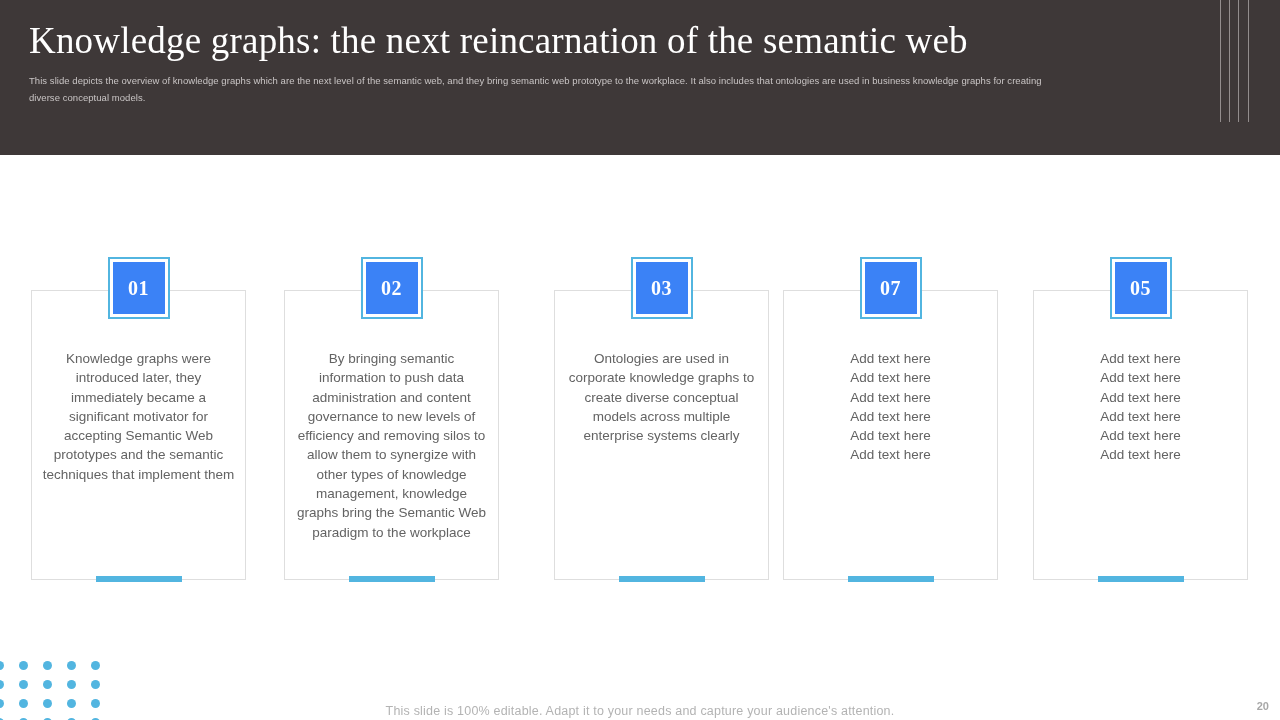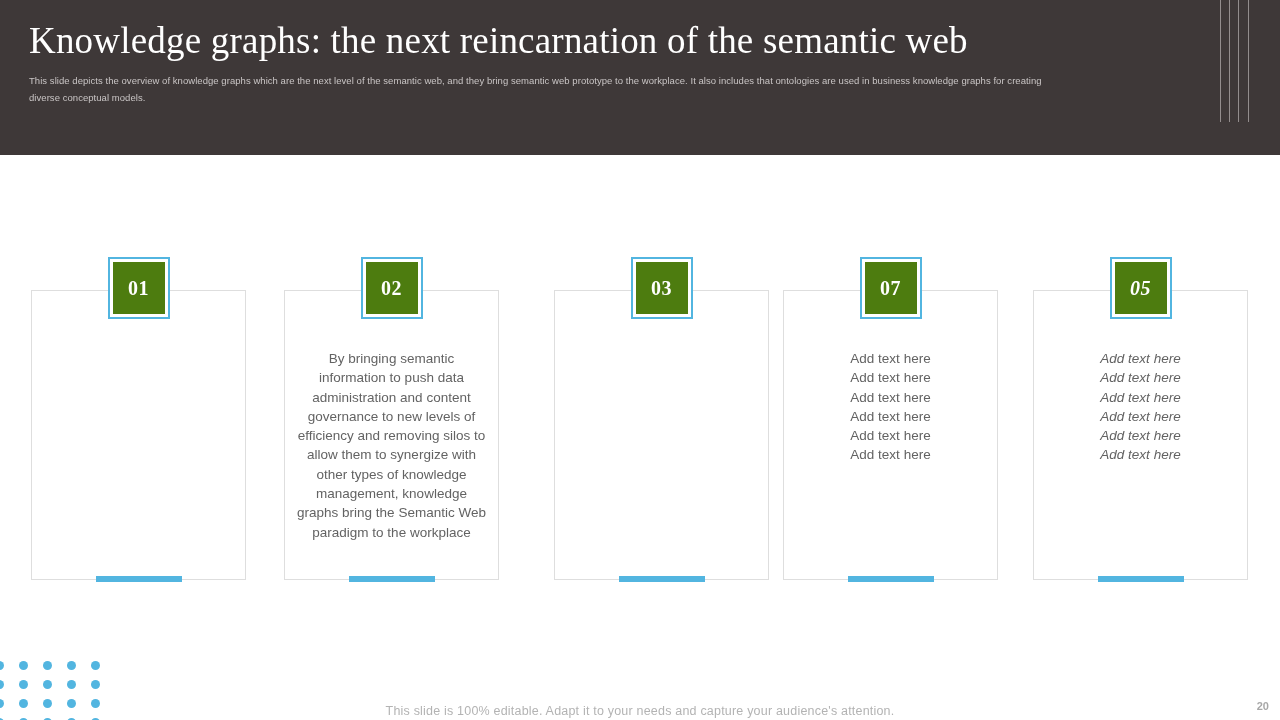--- a/index.html
+++ b/index.html
@@ -80,38 +80,38 @@
     width: 215px;
     height: 290px;
     border: 1px solid #dedede;
     background: #ffffff;
     box-sizing: border-box;
   }
   .card:nth-of-type(1) { left: 0px; }
   .card:nth-of-type(2) { left: 253px; }
   .card:nth-of-type(3) { left: 523px; }
   .card:nth-of-type(4) { left: 752px; }
-  .card:nth-of-type(5) { left: 1002px; font-style: italic; }
+  .card:nth-of-type(5) { left: 1002px; }
 
   .card-badge {
     position: absolute;
     left: 50%;
     top: -34px;
     transform: translateX(-50%);
     width: 52px;
     height: 52px;
     border: 2px solid #52b5e0;
     background: #ffffff;
     padding: 3px;
     box-sizing: content-box;
   }
   .card-badge-inner {
     width: 52px;
     height: 52px;
-    background: #4d7c0f;
+    background: #3b82f6;
     color: #ffffff;
     font-family: "Liberation Serif", serif;
     font-size: 20px;
     font-weight: bold;
     letter-spacing: 0.5px;
     display: flex;
     align-items: center;
     justify-content: center;
   }
 
@@ -191,35 +191,37 @@
     <i></i>
   </div>
 </div>
 
 <div class="cards">
 
   <div class="card">
     <div class="card-badge">
       <div class="card-badge-inner">01</div>
     </div>
+    <div class="card-text">Knowledge graphs were introduced later, they immediately became a significant motivator for accepting Semantic Web prototypes and the semantic techniques that implement them</div>
     <div class="card-accent"></div>
   </div>
 
   <div class="card">
     <div class="card-badge">
       <div class="card-badge-inner">02</div>
     </div>
     <div class="card-text">By bringing semantic information to push data administration and content governance to new levels of efficiency and removing silos to allow them to synergize with other types of knowledge management, knowledge graphs bring the Semantic Web paradigm to the workplace</div>
     <div class="card-accent"></div>
   </div>
 
   <div class="card">
     <div class="card-badge">
       <div class="card-badge-inner">03</div>
     </div>
+    <div class="card-text">Ontologies are used in corporate knowledge graphs to create diverse conceptual models across multiple enterprise systems clearly</div>
     <div class="card-accent"></div>
   </div>
 
   <div class="card">
     <div class="card-badge">
       <div class="card-badge-inner">07</div>
     </div>
     <div class="card-text">
       <span class="line">Add text here</span>
       <span class="line">Add text here</span>

